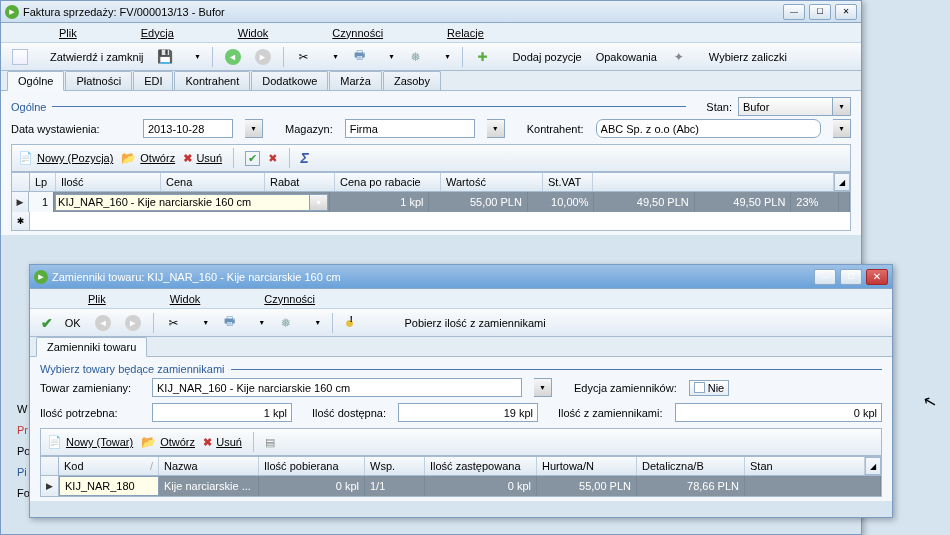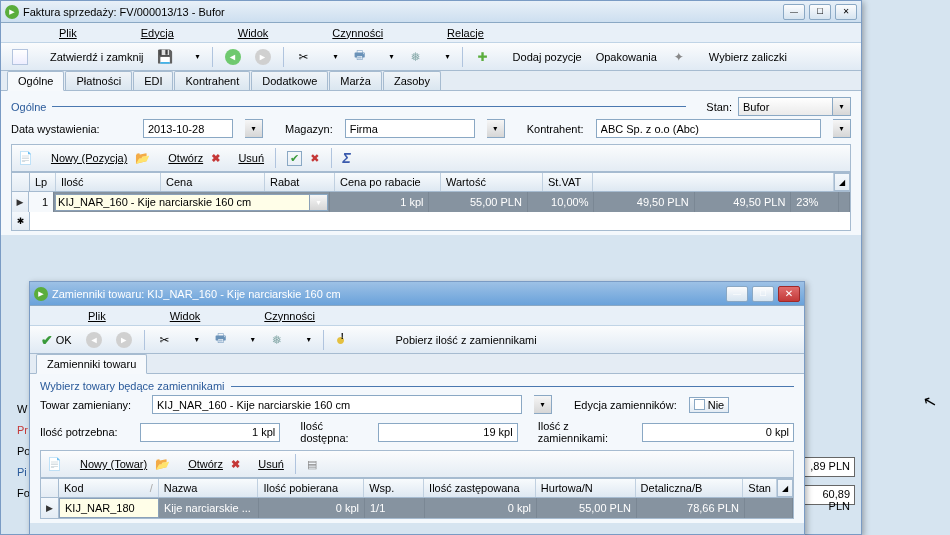--- a/index.html
+++ b/index.html
@@ -43,21 +43,21 @@
 .groupline { display: flex; align-items: center; margin: 2px 0; }
 .groupline .lbl { color: #2a5a9a; margin-right: 6px; }
 .groupline .hr { flex: 1; height: 1px; background: #4a78b0; }
 .field-row { display: flex; align-items: center; gap: 12px; margin: 3px 0 6px; }
 .field-row .flabel { min-width: auto; color: #000; }
 input[type=text], select { border: 1px solid #8aa8c4; background: #fff; padding: 2px 4px; height: 19px; }
 input.dateish { width: 90px; }
 .combo-dd { width: 18px; height: 19px; border: 1px solid #8aa8c4; border-left: none; background: linear-gradient(#f6f6f6,#d6d6d6); display: inline-flex; align-items: center; justify-content: center; font-size: 8px; }
 
 .grid-toolbar { background: linear-gradient(#fbfcfd,#e4ecf4); border: 1px solid #a6bbd0; padding: 3px 6px; display: flex; align-items: center; gap: 8px; }
-.grid-toolbar .act { display: flex; align-items: center; gap: 18px; cursor: default; }
+.grid-toolbar .act { display: flex; align-items: center; gap: 4px; cursor: default; }
 .act .u { text-decoration: underline; }
 .ic-new::before { content: "📄"; font-size: 12px; }
 .ic-open::before { content: "📂"; font-size: 12px; }
 .ic-del { color: #c53737; font-weight: bold; }
 .ic-check { color: #3a9a3a; }
 .ic-x { color: #c53737; }
 .ic-sigma::before { content: "Σ"; color: #3a5aad; font-weight: bold; font-size: 14px; font-style: italic; }
 
 .grid { border: 1px solid #a6bbd0; }
 .gridhead { display: flex; background: linear-gradient(#f8fbfd,#dee8f2); border-bottom: 1px solid #a6bbd0; }
@@ -66,26 +66,26 @@
 .gridrow .cell { border-right: 1px solid #7a8794; padding: 2px 5px; display: flex; align-items: center; }
 .cell.right { justify-content: flex-end; }
 .newrow { display: flex; background: #fff; height: 18px; }
 .rowmark { width: 18px; background: linear-gradient(#f4f8fc,#e4ecf4); border-right: 1px solid #a6bbd0; display: flex; align-items: center; justify-content: center; font-size: 9px; }
 .rowmark.sel { color: #333; }
 .rowmark.sel::before { content: "▶"; }
 
 .towar-input { width: 256px; height: 17px; background: #fffee8; border: 1px solid #8aa0b8; padding: 0 2px; display: flex; align-items: center; }
 
 
-.inner-window { top: 281px; left: 29px; width: 776px; height: 254px; }
+.inner-window { top: 264px; left: 29px; width: 864px; height: 254px; }
 .inner-window .titlebar { background: linear-gradient(#9dc1e6,#6aa2da); color: #fff; height: 24px; }
 .inner-window .title-text { color: #fff; font-weight: normal; }
 .inner-window .win-btn.close { background: linear-gradient(#e06c6c,#c23838); border-color: #a02828; }
 .inner-content { background: #f4f8fc; }
-.ok-btn { display: flex; align-items: center; gap: 3px; }
+.ok-btn { display: flex; align-items: center; gap: 12px; }
 .ok-check::before { content: "✔"; color: #3a9a3a; font-size: 14px; font-weight: bold; }
 .warn::before { content: "●"; color: #e4c040; font-size: 16px; }
 .warn { position: relative; }
 .warn::after { content: "!"; position: absolute; left: 5px; top: 0px; font-weight: bold; font-size: 9px; }
 
 .button-nie { border: 1px solid #8aa8c4; background: linear-gradient(#fff,#e4ecf4); padding: 1px 4px; display: flex; align-items: center; gap: 3px; }
 .button-nie .cb { width: 11px; height: 11px; border: 1px solid #8aa8c4; background: #fff; }
 
 .side-values { position: absolute; right: 6px; top: 392px; width: 60px; }
 .side-values .v { border: 1px solid #666; background: #fff; text-align: right; padding: 2px 4px; margin-bottom: 8px; height: 20px; }
@@ -186,21 +186,21 @@
     </div>
 
     <div class="field-row">
       <span class="flabel" style="width:120px">Data wystawienia:</span>
       <input type="text" class="dateish" value="2013-10-28" style="">
         <span class="combo-dd">▾</span>
       <span class="flabel" style="margin-left:10px">Magazyn:</span>
       <input type="text" style="width: 130px;" value="Firma">
         <span class="combo-dd">▾</span>
       <span class="flabel" style="margin-left:10px">Kontrahent:</span>
-      <input type="text" style="flex: 1 1 0%;" value="ABC Sp. z o.o (Abc)">
+      <input type="text" style="flex: 1 1 0%; border-radius: 7px;" value="ABC Sp. z o.o (Abc)">
         <span class="combo-dd">▾</span>
     </div>
 
 
     <div class="grid-toolbar">
       <span class="act">
           <span class="ic-new"></span> 
           <span class="u">Nowy (Pozycja)</span>
         </span>
       <span class="act">

